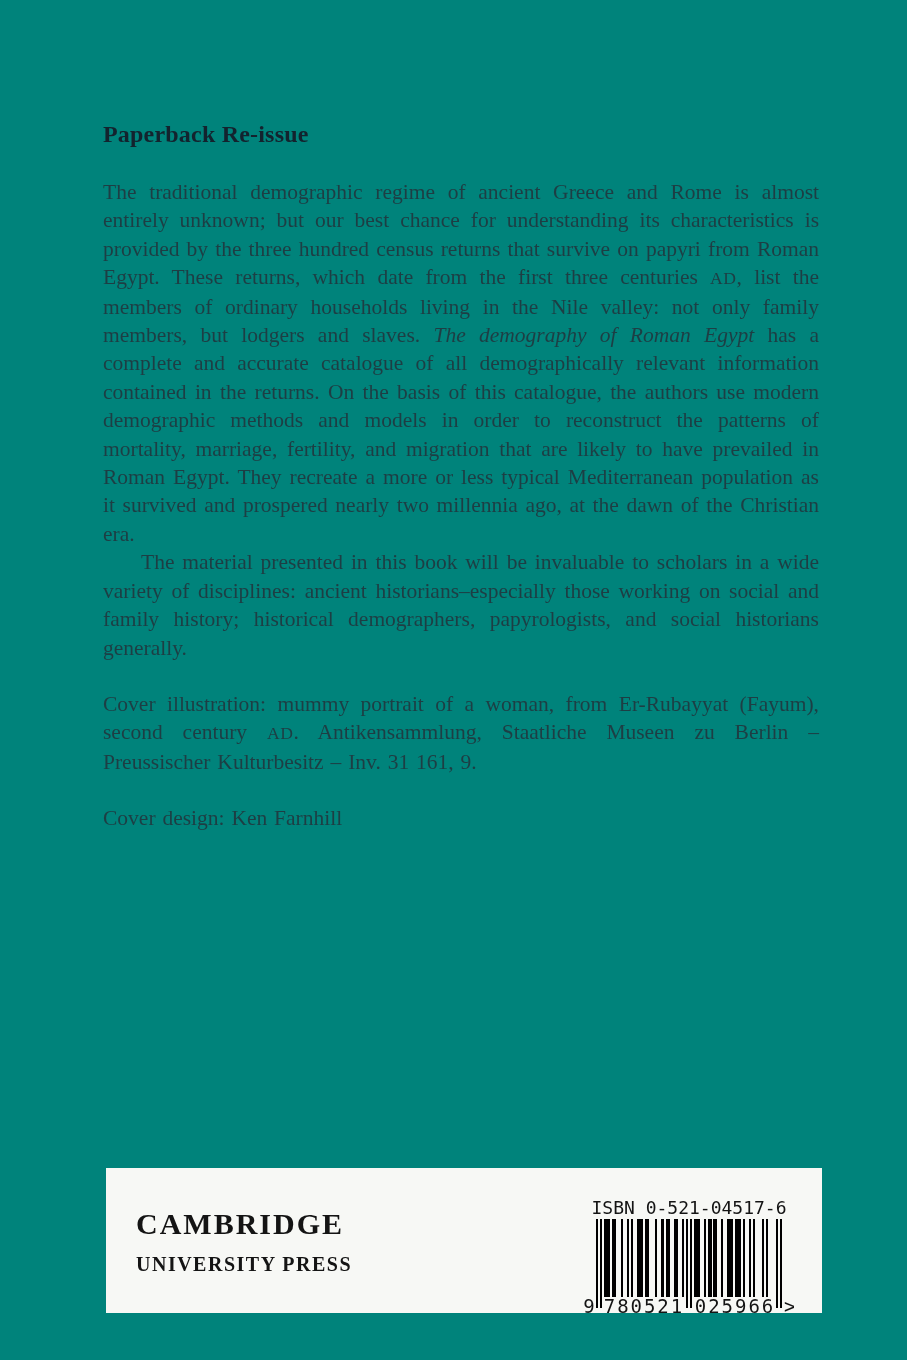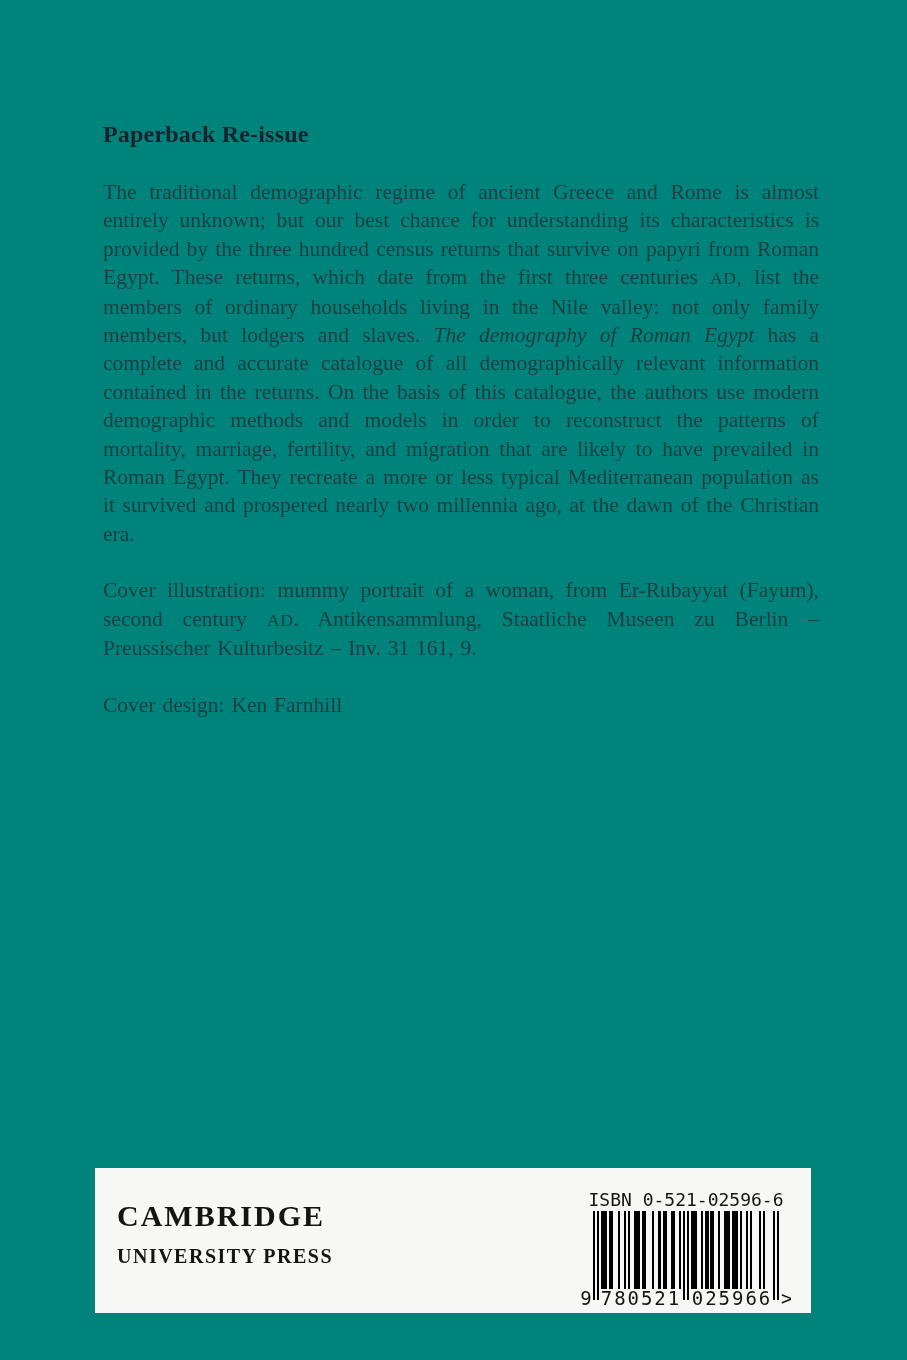--- a/index.html
+++ b/index.html
@@ -23,24 +23,24 @@
   }
   .body-text{
     font-size:21.5px; line-height:28.4px; text-align:justify;
     margin:0; word-spacing:1.5px;
   }
   .para-indent{ text-indent:38px; }
   .credit{ margin-top:28px; }
   .seg-italic{ font-style:italic; }
   .seg-smallcaps{ font-size:0.82em; letter-spacing:0.5px;font-family:Liberation Serif, serif; }
   .footer-bar{
-    position:absolute; left:95px; top:1168px; width:716px; height:145px;
+    position:absolute; left:106px; top:1168px; width:716px; height:145px;
     background:var(--bar-bg); color:var(--bar-ink);
     display:flex; justify-content:space-between; box-sizing:border-box;
-    padding:8px;
+    padding:16px;
   }
   .publisher-logo{ padding:25px 0 0 14px; color:var(--bar-ink); }
   .publisher-name{
     font-family:"Liberation Serif", serif; font-weight:bold;
     font-size:30px; line-height:30px; letter-spacing:2px;
   }
   .publisher-subname{
     font-family:"Liberation Serif", serif; font-weight:bold;
     font-size:20px; line-height:22px; letter-spacing:1.5px; margin-top:14px;
   }
@@ -60,35 +60,36 @@
 </head>
 <body>
 
 <div class="cover">
 
   <div class="content">
     <h1 class="heading">Paperback Re-issue</h1>
 
     <p class="body-text"><span class="seg-normal">The traditional demographic regime of ancient Greece and Rome is almost entirely unknown; but our best chance for understanding its characteristics is provided by the three hundred census returns that survive on papyri from Roman Egypt. These returns, which date from the first three centuries </span><span class="seg-smallcaps">AD</span><span class="seg-normal">, list the members of ordinary households living in the Nile valley: not only family members, but lodgers and slaves. </span><span class="seg-italic">The demography of Roman Egypt</span><span class="seg-normal"> has a complete and accurate catalogue of all demographically relevant information contained in the returns. On the basis of this catalogue, the authors use modern demographic methods and models in order to reconstruct the patterns of mortality, marriage, fertility, and migration that are likely to have prevailed in Roman Egypt. They recreate a more or less typical Mediterranean population as it survived and prospered nearly two millennia ago, at the dawn of the Christian era.</span></p>
 
+    <p class="body-text para-indent">The material presented in this book will be invaluable to scholars in a wide variety of disciplines: ancient historians–especially those working on social and family history; historical demographers, papyrologists, and social historians generally.</p>
 
     <p class="body-text credit"><span class="seg-normal">Cover illustration: mummy portrait of a woman, from Er-Rubayyat (Fayum), second century </span><span class="seg-smallcaps">AD</span><span class="seg-normal">. Antikensammlung, Staatliche Museen zu Berlin – Preussischer Kulturbesitz – Inv. 31 161, 9.</span></p>
 
     <p class="body-text credit">Cover design: Ken Farnhill</p>
   </div>
 
   <div class="footer-bar">
 
     <div class="publisher-logo">
       <div class="publisher-name">CAMBRIDGE</div>
       <div class="publisher-subname">UNIVERSITY PRESS</div>
     </div>
 
     <div class="barcode-block">
-      <div class="isbn-label">ISBN 0-521-02596-6</div>
+      <div class="isbn-label">ISBN 0-521-04517-6</div>
       <svg class="barcode-svg" viewBox="-7 0 108 49" width="212" height="96" shape-rendering="crispEdges" xmlns="http://www.w3.org/2000/svg">
         <g id="bars">
             <rect x="0" y="0" width="1" height="45.5" fill="#000000"></rect>
             <rect x="2" y="0" width="1" height="45.5" fill="#000000"></rect>
             <rect x="4" y="0" width="1" height="40" fill="#000000"></rect>
             <rect x="5" y="0" width="1" height="40" fill="#000000"></rect>
             <rect x="6" y="0" width="1" height="40" fill="#000000"></rect>
             <rect x="8" y="0" width="1" height="40" fill="#000000"></rect>
             <rect x="9" y="0" width="1" height="40" fill="#000000"></rect>
             <rect x="13" y="0" width="1" height="40" fill="#000000"></rect>

